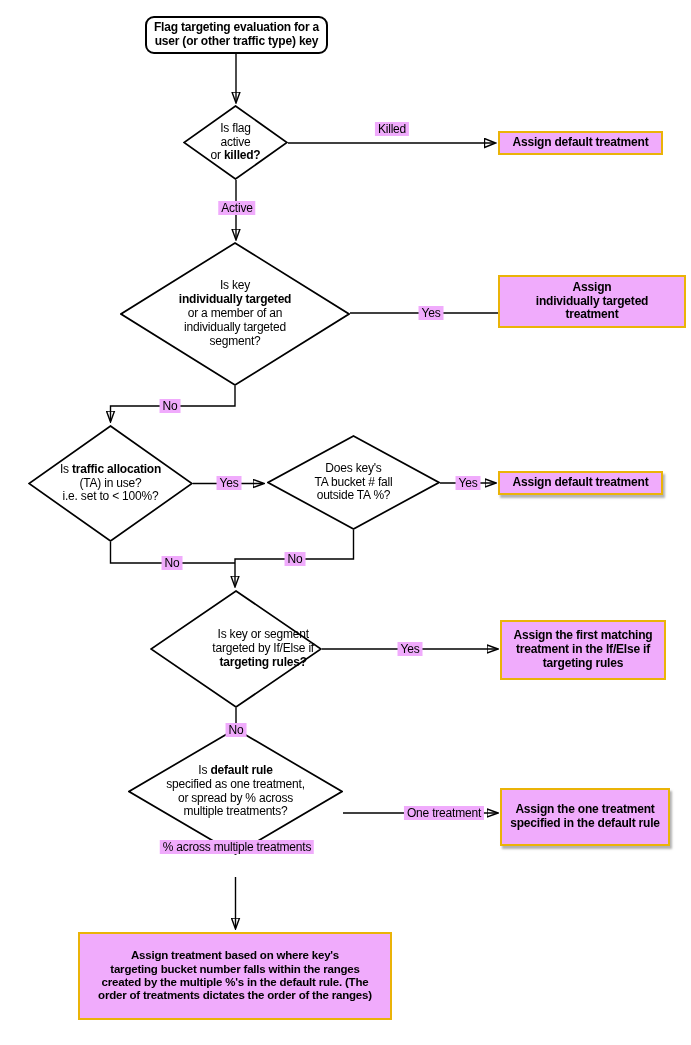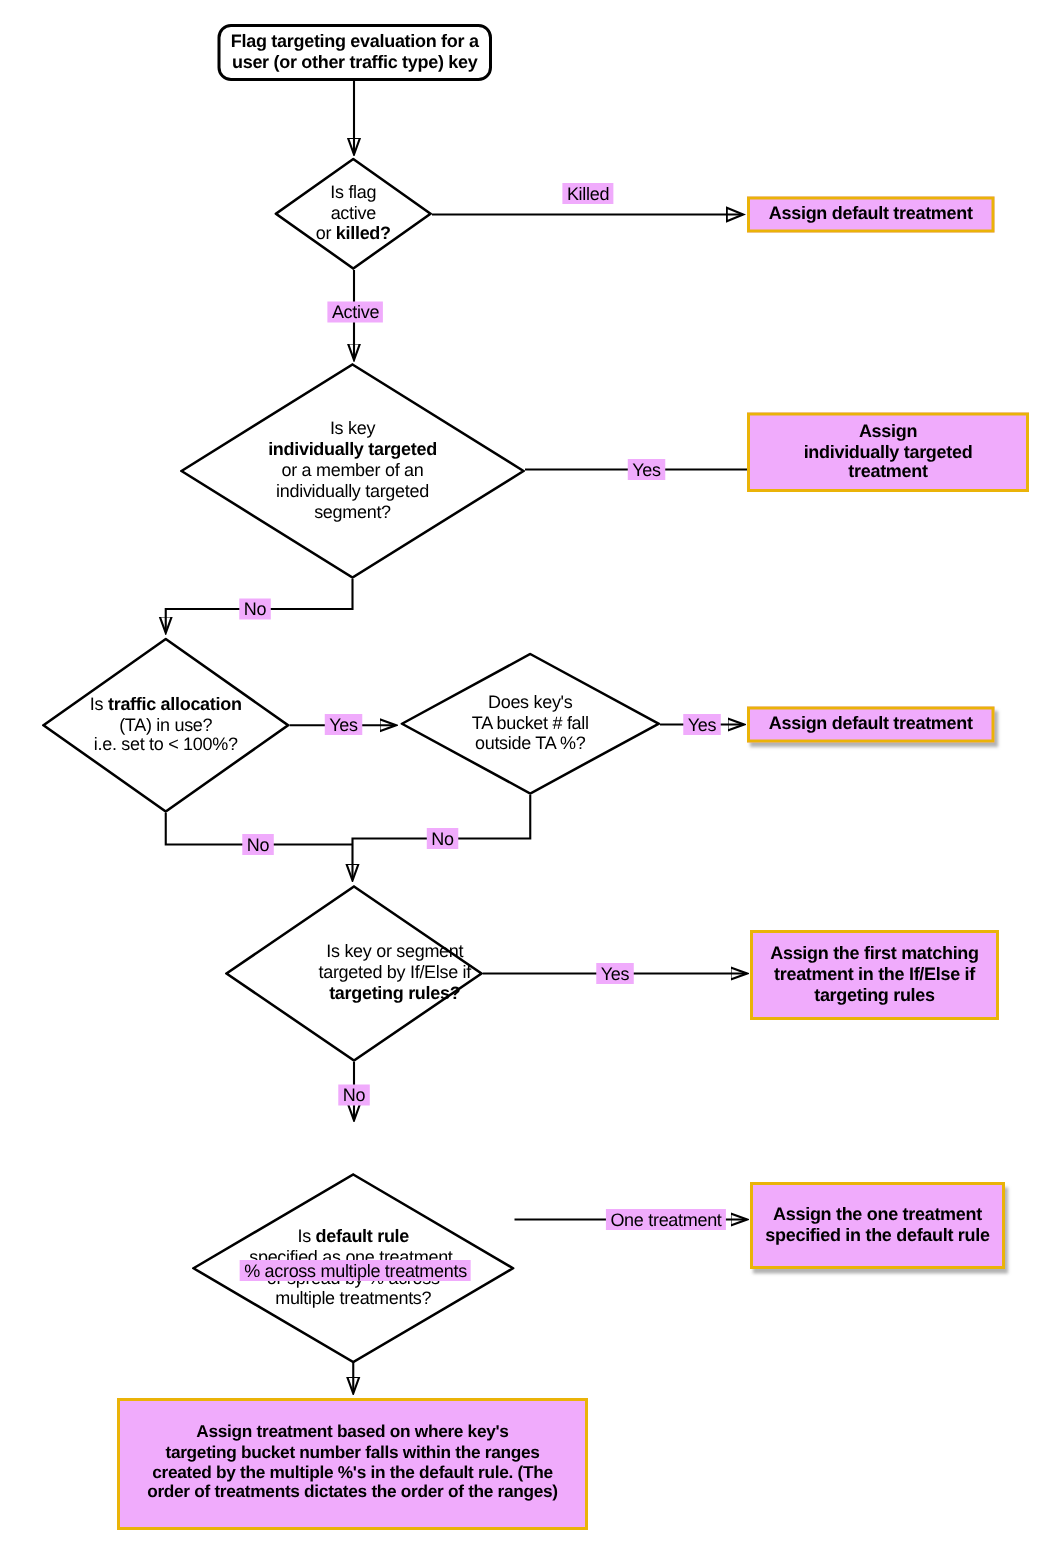--- a/index.html
+++ b/index.html
@@ -106,21 +106,21 @@
       </svg>
     <div class="label"><span>Is key or segment</span><br><span>targeted by If/Else if</span><br><span></span><b>targeting rules?</b></div>
   </div>
 
   <div class="node box" style="left:500px; top:620px; width:166px; height:60px;">
     <div class="label">Assign the first matching
 treatment in the If/Else if
 targeting rules</div>
   </div>
 
-  <div class="node diamond" style="left:128px; top:782px; width:215px; height:127px;">
+  <div class="node diamond" style="left:128px; top:728px; width:215px; height:127px;">
     <svg width="215" height="127">
         <polygon points="107.5,1 214,63.5 107.5,126 1,63.5"></polygon>
       </svg>
     <div class="label"><span>Is </span><b>default rule</b><span></span><br><span>specified as one treatment,</span><br><span>or spread by % across</span><br><span>multiple treatments?</span></div>
   </div>
 
   <div class="node box shadowed" style="left:500px; top:788px; width:170px; height:58px;">
     <div class="label">Assign the one treatment
 specified in the default rule</div>
   </div>

